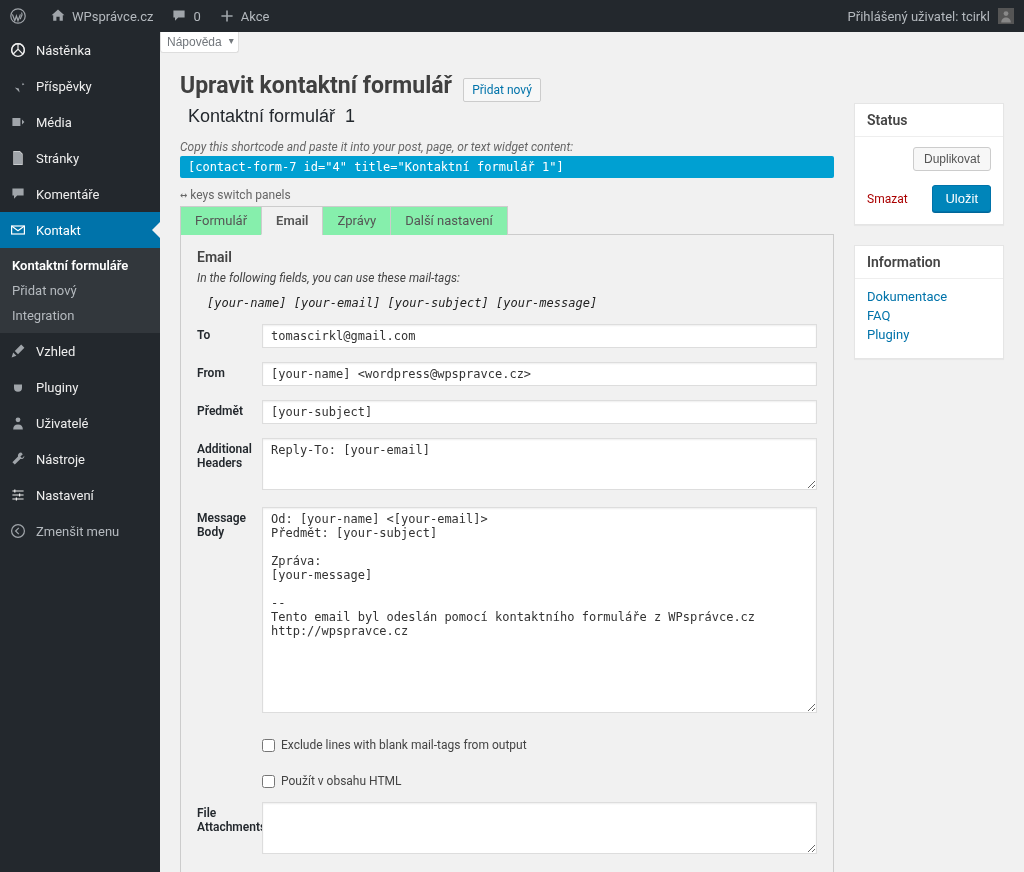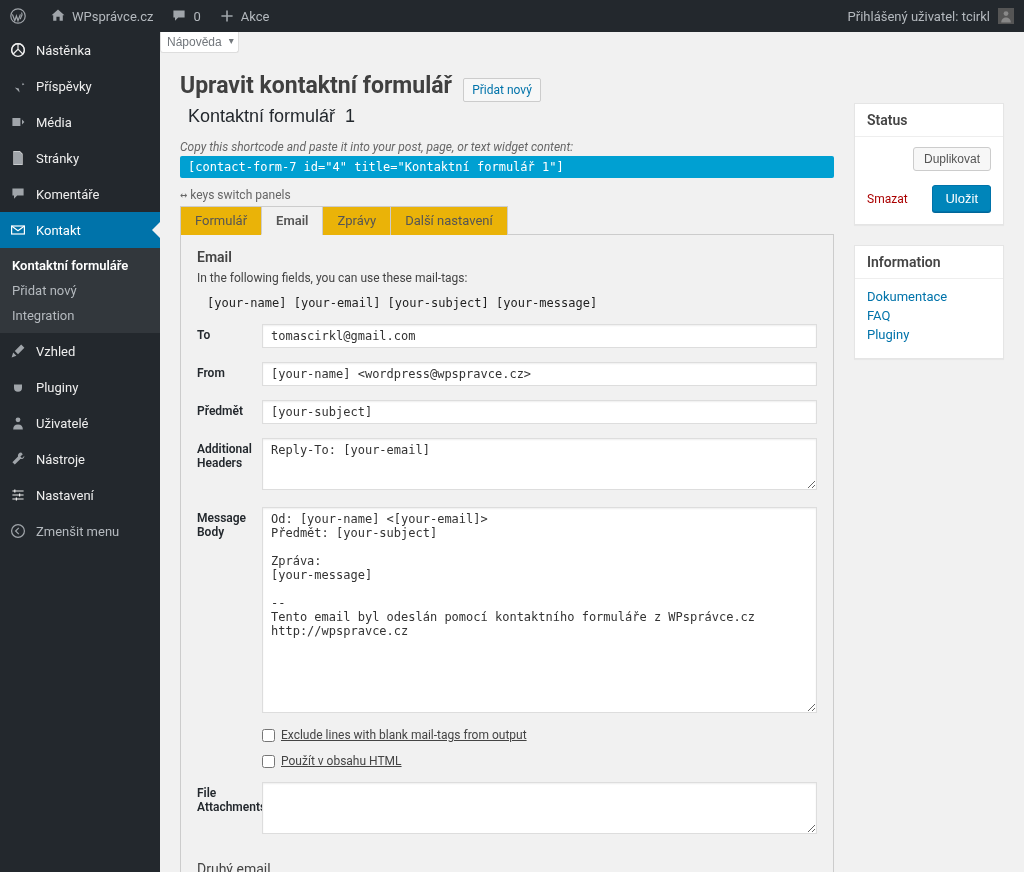--- a/index.html
+++ b/index.html
@@ -43,34 +43,34 @@
 
 .subtitle-input { width: 100%; font-size: 18px; padding: 3px 8px; border: none; background: transparent; color: #23282d; margin-bottom: 6px; }
 .hint-text { font-style: italic; color: #666; font-size: 12px; margin: 4px 0 2px 0; }
 .shortcode-bar { background: #00a0d2; color: #fff; padding: 4px 8px; font-family: Consolas, Monaco, monospace; font-size: 12px; border-radius: 2px; margin-bottom: 10px; }
 
 .panel-switch { font-size: 12px; color: #666; margin: 8px 0 4px 0; }
 .panel-switch .lr { font-family: monospace; }
 
 
 .tabs { display: flex; border-bottom: 1px solid #ccc; }
-.tab { padding: 6px 14px; border: 1px solid #ccc; border-bottom: none; background: #eab308; color: #555; font-size: 13px; cursor: pointer; margin-right: -1px; margin-bottom: -1px; }
+.tab { padding: 6px 14px; border: 1px solid #ccc; border-bottom: none; background: #86efac; color: #555; font-size: 13px; cursor: pointer; margin-right: -1px; margin-bottom: -1px; }
 .tab.active { background: #f1f1f1; border-bottom: 1px solid #f1f1f1; font-weight: 600; }
 
 .panel { border: 1px solid #ccc; border-top: none; padding: 14px 16px 20px 16px; background: #f1f1f1; }
 .panel h3 { font-size: 14px; font-weight: 600; margin-bottom: 6px; }
-.panel .subhint { font-size: 12px; color: #444; }
+.panel .subhint { font-size: 12px; color: #444; font-style: italic; }
 .panel .subhint .mono { font-family: Consolas, Monaco, monospace; color: #222; display: block; margin-top: 11px; margin-left: 10px; }
 
 .field-row { display: flex; margin-top: 14px; }
 .field-label { width: 65px; flex-shrink: 0; font-size: 12px; font-weight: 600; color: #23282d; padding-top: 4px; }
 .field-control { flex: 1; }
 .field-control input[type=text], .field-control textarea { width: 100%; border: 1px solid #ddd; background: #fff; padding: 4px 8px; font-family: Consolas, Monaco, monospace; font-size: 12px; color: #333; box-shadow: inset 0 1px 2px rgba(0,0,0,.07); }
 .field-control textarea { resize: vertical; }
-.cb-row { display: flex; align-items: center; margin-top: 12px; font-size: 12px; color: #444; text-decoration: underline; }
+.cb-row { display: flex; align-items: center; margin-top: 22px; font-size: 12px; color: #444; }
 .cb-row input { margin-right: 6px; }
 
 .mail2 { margin-top: 24px; }
 .mail2 h3 { font-size: 14px; font-weight: 400; }
 
 .button-primary { display: inline-block; background: #0085ba; border: 1px solid #0073aa; color: #fff; padding: 5px 12px; border-radius: 3px; font-size: 13px; cursor: pointer; box-shadow: 0 1px 0 #006799; }
 .button-secondary { display: inline-block; background: #f7f7f7; border: 1px solid #ccc; color: #555; padding: 4px 10px; border-radius: 3px; font-size: 12px; cursor: pointer; }
 
 
 .postbox { background: #fff; border: 1px solid #e5e5e5; box-shadow: 0 1px 1px rgba(0,0,0,.04); margin-bottom: 20px; }

